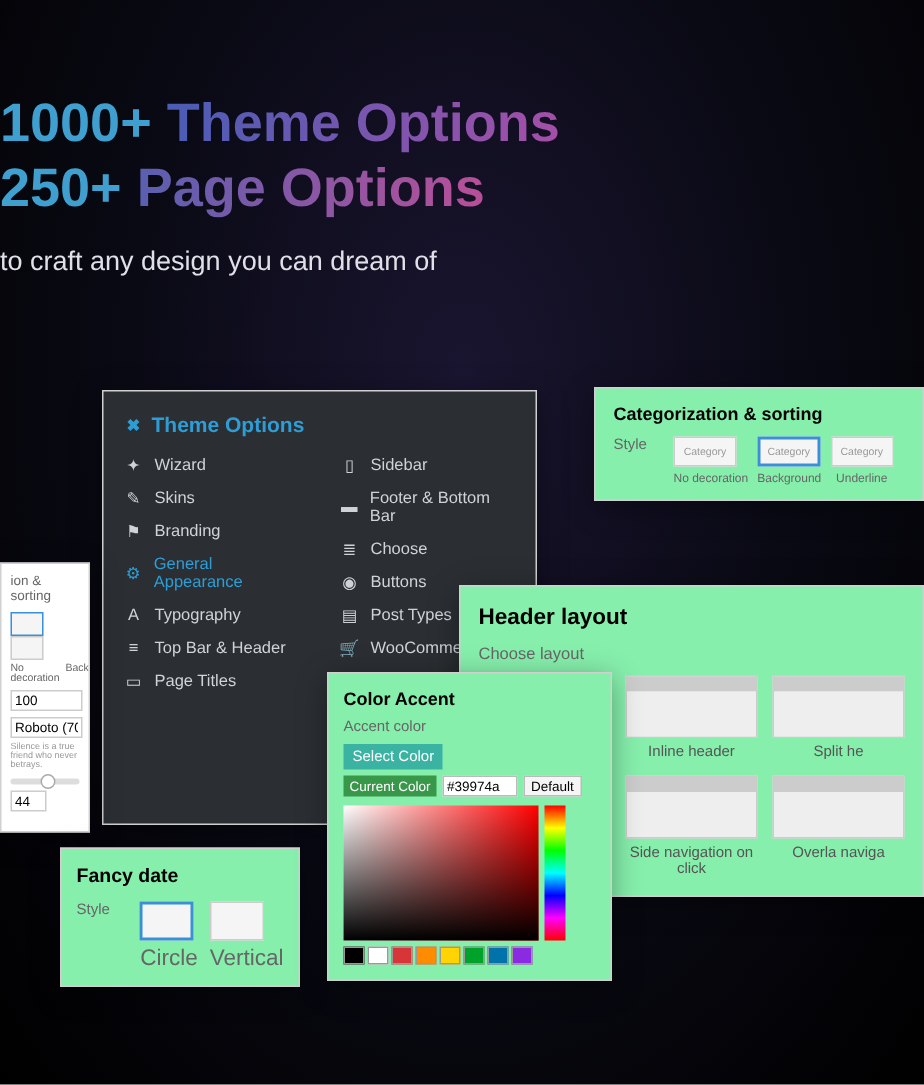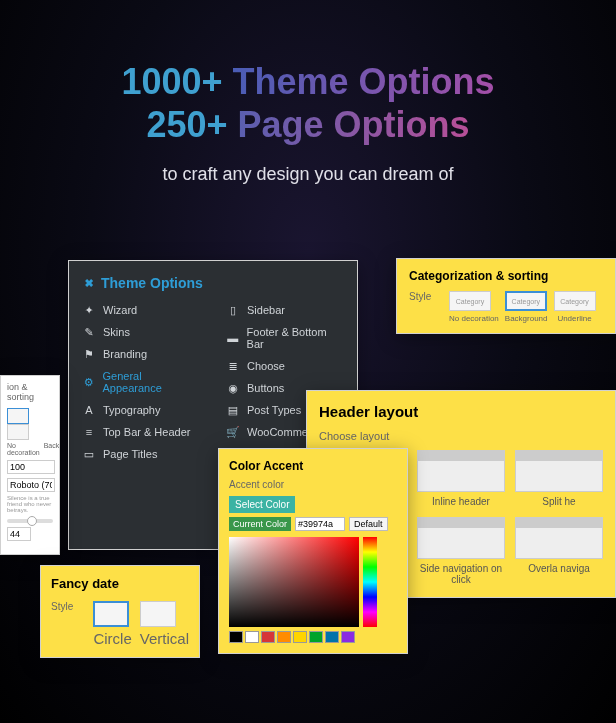--- a/index.html
+++ b/index.html
@@ -1,25 +1,25 @@
 <!DOCTYPE html>
 <html><head>
 <meta charset="utf-8">
 <style>
 * { margin: 0; padding: 0; box-sizing: border-box; font-family: -apple-system, BlinkMacSystemFont, "Segoe UI", Arial, sans-serif; }
 body { width: 616px; height: 723px; background: radial-gradient(ellipse at 50% 35%, #1a1530 0%, #0a0a15 50%, #000 100%); overflow: hidden; position: relative; }
-.hero { text-align: center; padding-top: 60px; }
+.hero { text-align: left; padding-top: 60px; }
 .hero h1 { font-size: 36px; font-weight: 600; line-height: 1.2; }
 .count1 { color: #3fa0d0; }
 .label1 { background: linear-gradient(90deg, #4a5db5, #a44fa8); -webkit-background-clip: text; background-clip: text; color: transparent; }
 .count2 { color: #3fa0d0; }
 .label2 { background: linear-gradient(90deg, #5a5fb0, #b84f98); -webkit-background-clip: text; background-clip: text; color: transparent; }
 .subtitle { color: #e0e0e8; font-size: 18px; margin-top: 18px; font-weight: 300; }
 
-.panel { position: absolute; background: #fde047; border: 1px solid #d0d0d0; box-shadow: 0 4px 18px rgba(0,0,0,.35); }
+.panel { position: absolute; background: #86efac; border: 1px solid #d0d0d0; box-shadow: 0 4px 18px rgba(0,0,0,.35); }
 .panel-dark { background: #2b2f33; color: #cfd3d7; }
 
 
 .theme-opts { left: 68px; top: 260px; width: 290px; padding: 10px 0 6px; font-size: 12px; }
 .theme-opts .title { color: #2e9dd6; font-weight: 600; padding: 4px 14px 8px; font-size: 14px; display: flex; align-items: center; gap: 6px; }
 .theme-opts .cols { display: flex; }
 .theme-opts .col { flex: 1; }
 .theme-opts .item { padding: 5px 14px; display: flex; align-items: center; gap: 8px; cursor: pointer; font-size: 11px; color: #cfd3d7; }
 .theme-opts .item.active { color: #2e9dd6; }
 .ico { width: 12px; height: 12px; display: inline-flex; align-items: center; justify-content: center; font-size: 11px; }

